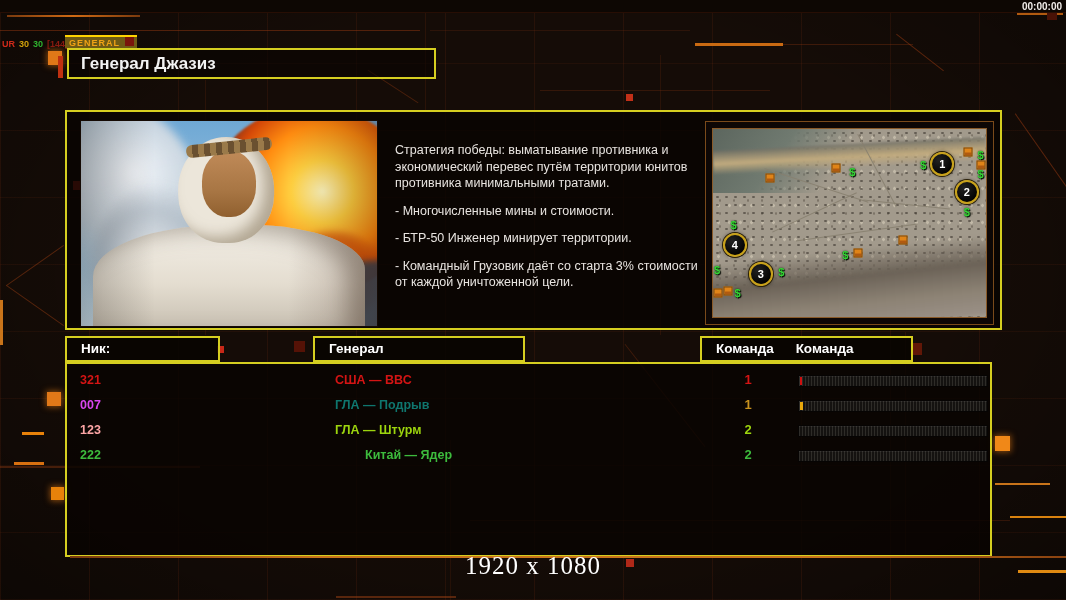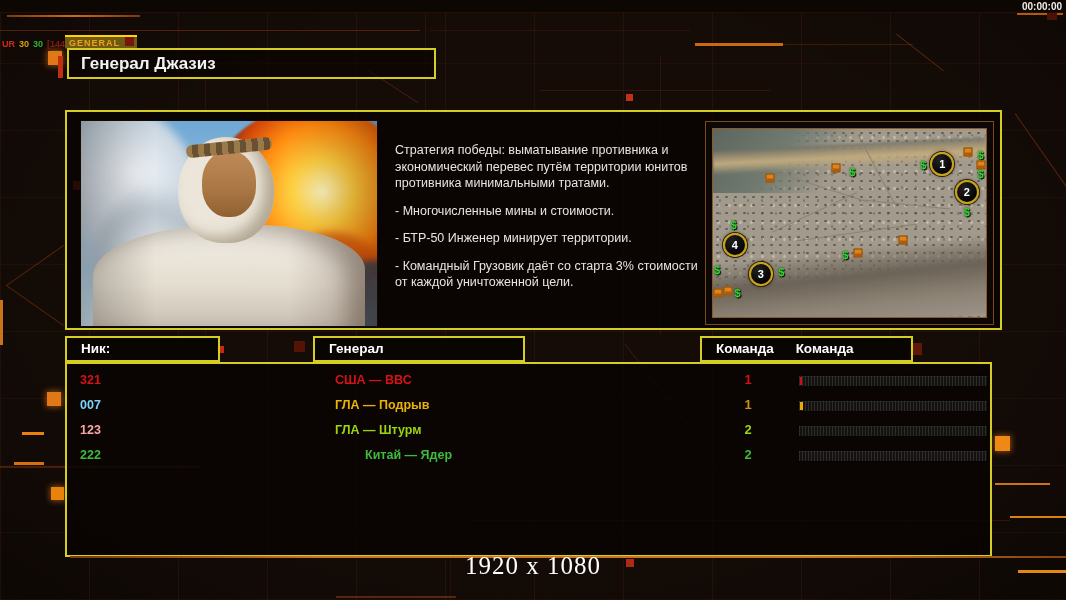--- a/index.html
+++ b/index.html
@@ -251,22 +251,22 @@
   <div class="player-row">
     <span class="p-nick" style="color: rgb(212, 20, 20);">321</span>
     <span class="p-general" style="color: rgb(212, 20, 20);">США — ВВС</span>
     <span class="p-team" style="color: rgb(212, 20, 20);">1</span>
     <span class="p-bar">
           <span class="p-fill" style="width: 2px; background: rgb(208, 16, 16);"></span>
         </span>
   </div>
 
   <div class="player-row">
-    <span class="p-nick" style="color: #7dd3fc;">007</span>
-    <span class="p-general" style="color: #eab308;">ГЛА — Подрыв</span>
+    <span class="p-nick" style="color: #d946ef;">007</span>
+    <span class="p-general" style="color: #0f766e;">ГЛА — Подрыв</span>
     <span class="p-team" style="color: rgb(200, 146, 30);">1</span>
     <span class="p-bar">
           <span class="p-fill" style="width: 3px; background: rgb(232, 168, 12);"></span>
         </span>
   </div>
 
   <div class="player-row">
     <span class="p-nick" style="color: #fca5a5;">123</span>
     <span class="p-general" style="color: rgb(156, 212, 14);">ГЛА — Штурм</span>
     <span class="p-team" style="color: rgb(156, 212, 14);">2</span>

